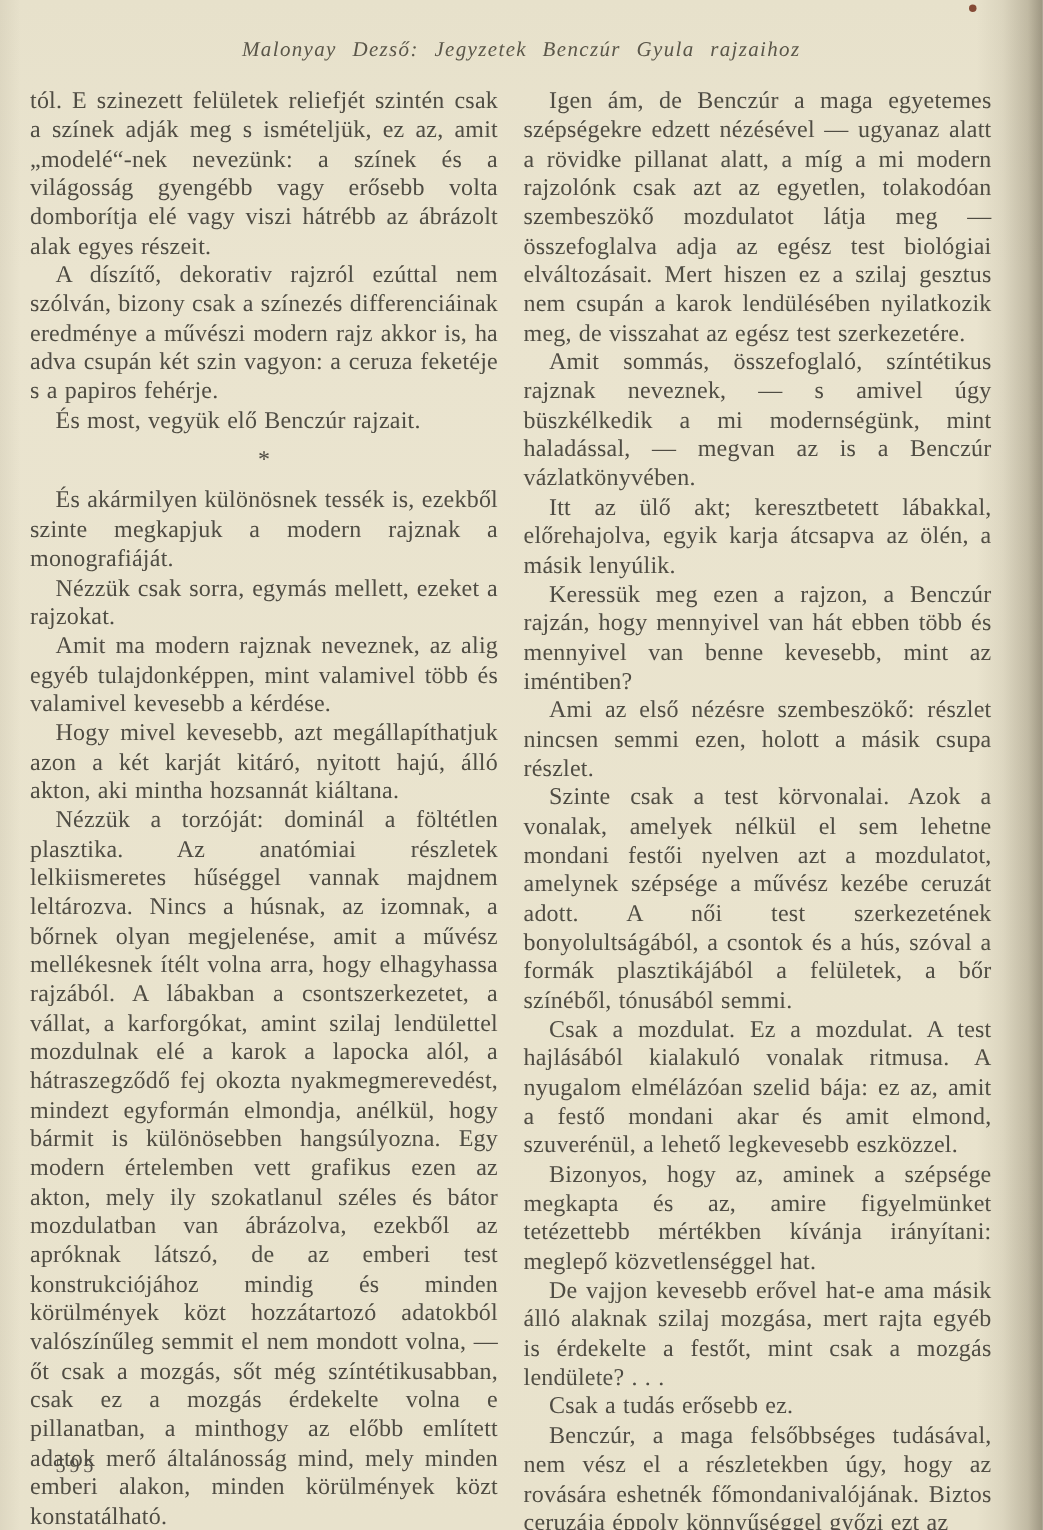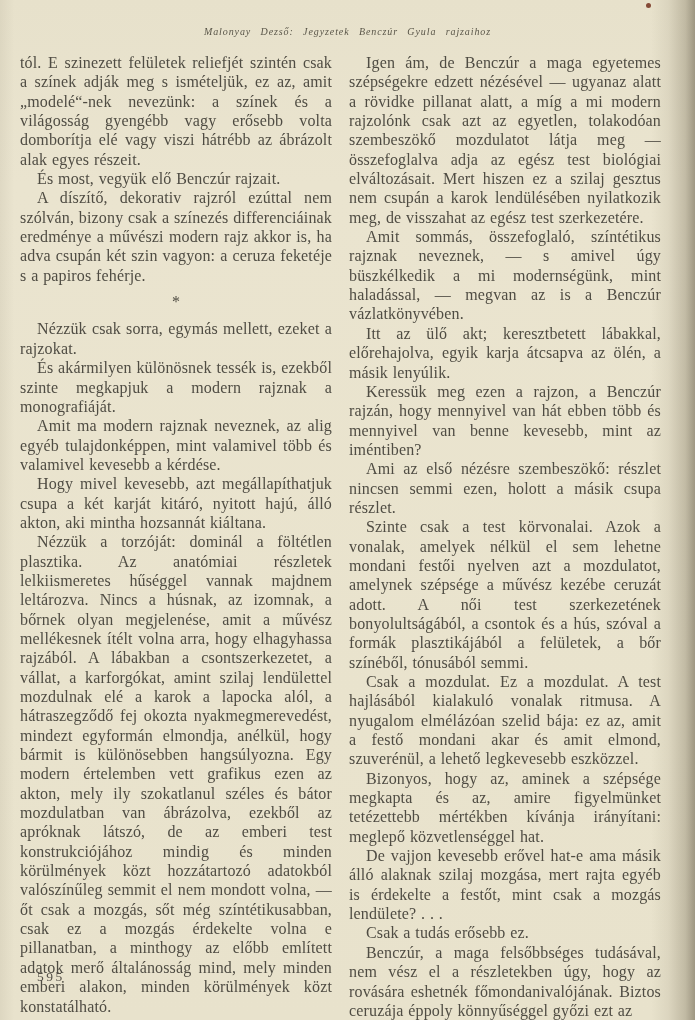--- a/index.html
+++ b/index.html
@@ -46,21 +46,21 @@
     width: 5px; height: 5px;
     border-radius: 50%;
     background: #7a3a26;
     opacity: 0.9;
   }
 
   .running-header {
     margin-top: 26px;
     text-align: center;
     font-style: italic;
-    font-size: 10px;
+    font-size: 14px;
     letter-spacing: 0.9px;
     word-spacing: 6px;
     color: #5a5649;
   }
 
   .columns {
     display: flex;
     margin-top: 16px;
     padding: 0 33px 0 20px;
     column-gap: 17px;
@@ -101,27 +101,27 @@
 <div class="page">
 
   <div class="speck"></div>
 
   <div class="running-header">Malonyay Dezső: Jegyzetek Benczúr Gyula rajzaihoz</div>
 
   <div class="columns">
 
     <div class="col">
       <p>tól. E szinezett felületek reliefjét szintén csak a színek adják meg s ismételjük, ez az, amit „modelé“-nek nevezünk: a színek és a világosság gyengébb vagy erősebb volta domborítja elé vagy viszi hátrébb az ábrázolt alak egyes részeit.</p>
+      <p class="indent">A díszítő, dekorativ rajzról ezúttal nem szólván, bizony csak a színezés differenciáinak eredménye a művészi modern rajz akkor is, ha adva csupán két szin vagyon: a ceruza feketéje s a papiros fehérje.</p>
       <p class="indent">És most, vegyük elő Benczúr rajzait.</p>
-      <p class="indent">A díszítő, dekorativ rajzról ezúttal nem szólván, bizony csak a színezés differenciáinak eredménye a művészi modern rajz akkor is, ha adva csupán két szin vagyon: a ceruza feketéje s a papiros fehérje.</p>
       <p class="separator">*</p>
+      <p class="indent">És akármilyen különösnek tessék is, ezekből szinte megkapjuk a modern rajznak a monografiáját.</p>
       <p class="indent">Nézzük csak sorra, egymás mellett, ezeket a rajzokat.</p>
-      <p class="indent">És akármilyen különösnek tessék is, ezekből szinte megkapjuk a modern rajznak a monografiáját.</p>
       <p class="indent">Amit ma modern rajznak neveznek, az alig egyéb tulajdonképpen, mint valamivel több és valamivel kevesebb a kérdése.</p>
-      <p class="indent">Hogy mivel kevesebb, azt megállapíthatjuk csupa a két karját kitáró, nyitott hajú, álló akton, aki mintha hozsannát kiáltana.</p>
+      <p class="indent">Hogy mivel kevesebb, azt megállapíthatjuk azon a két karját kitáró, nyitott hajú, álló akton, aki mintha hozsannát kiáltana.</p>
       <p class="indent">Nézzük a torzóját: dominál a föltétlen plasztika. Az anatómiai részletek lelkiismeretes hűséggel vannak majdnem leltározva. Nincs a húsnak, az izomnak, a bőrnek olyan megjelenése, amit a művész mellékesnek ítélt volna arra, hogy elhagyhassa rajzából. A lábakban a csontszerkezetet, a vállat, a karforgókat, amint szilaj lendülettel mozdulnak elé a karok a lapocka alól, a hátraszegződő fej okozta nyakmegmerevedést, mindezt egyformán elmondja, anélkül, hogy bármit is különösebben hangsúlyozna. Egy modern értelemben vett grafikus ezen az akton, mely ily szokatlanul széles és bátor mozdulatban van ábrázolva, ezekből az apróknak látszó, de az emberi test konstrukciójához mindig és minden körülmények közt hozzátartozó adatokból valószínűleg semmit el nem mondott volna, — őt csak a mozgás, sőt még színtétikusabban, csak ez a mozgás érdekelte volna e pillanatban, a minthogy az előbb említett adatok merő általánosság mind, mely minden emberi alakon, minden körülmények közt konstatálható.</p>
     </div>
 
     <div class="col">
       <p class="indent">Igen ám, de Benczúr a maga egyetemes szépségekre edzett nézésével — ugyanaz alatt a rövidke pillanat alatt, a míg a mi modern rajzolónk csak azt az egyetlen, tolakodóan szembeszökő mozdulatot látja meg — összefoglalva adja az egész test biológiai elváltozásait. Mert hiszen ez a szilaj gesztus nem csupán a karok lendülésében nyilatkozik meg, de visszahat az egész test szerkezetére.</p>
       <p class="indent">Amit sommás, összefoglaló, színtétikus rajznak neveznek, — s amivel úgy büszkélkedik a mi modernségünk, mint haladással, — megvan az is a Benczúr vázlatkönyvében.</p>
       <p class="indent">Itt az ülő akt; keresztbetett lábakkal, előrehajolva, egyik karja átcsapva az ölén, a másik lenyúlik.</p>
       <p class="indent">Keressük meg ezen a rajzon, a Benczúr rajzán, hogy mennyivel van hát ebben több és mennyivel van benne kevesebb, mint az iméntiben?</p>
       <p class="indent">Ami az első nézésre szembeszökő: részlet nincsen semmi ezen, holott a másik csupa részlet.</p>
       <p class="indent">Szinte csak a test körvonalai. Azok a vonalak, amelyek nélkül el sem lehetne mondani festői nyelven azt a mozdulatot, amelynek szépsége a művész kezébe ceruzát adott. A női test szerkezetének bonyolultságából, a csontok és a hús, szóval a formák plasztikájából a felületek, a bőr színéből, tónusából semmi.</p>

